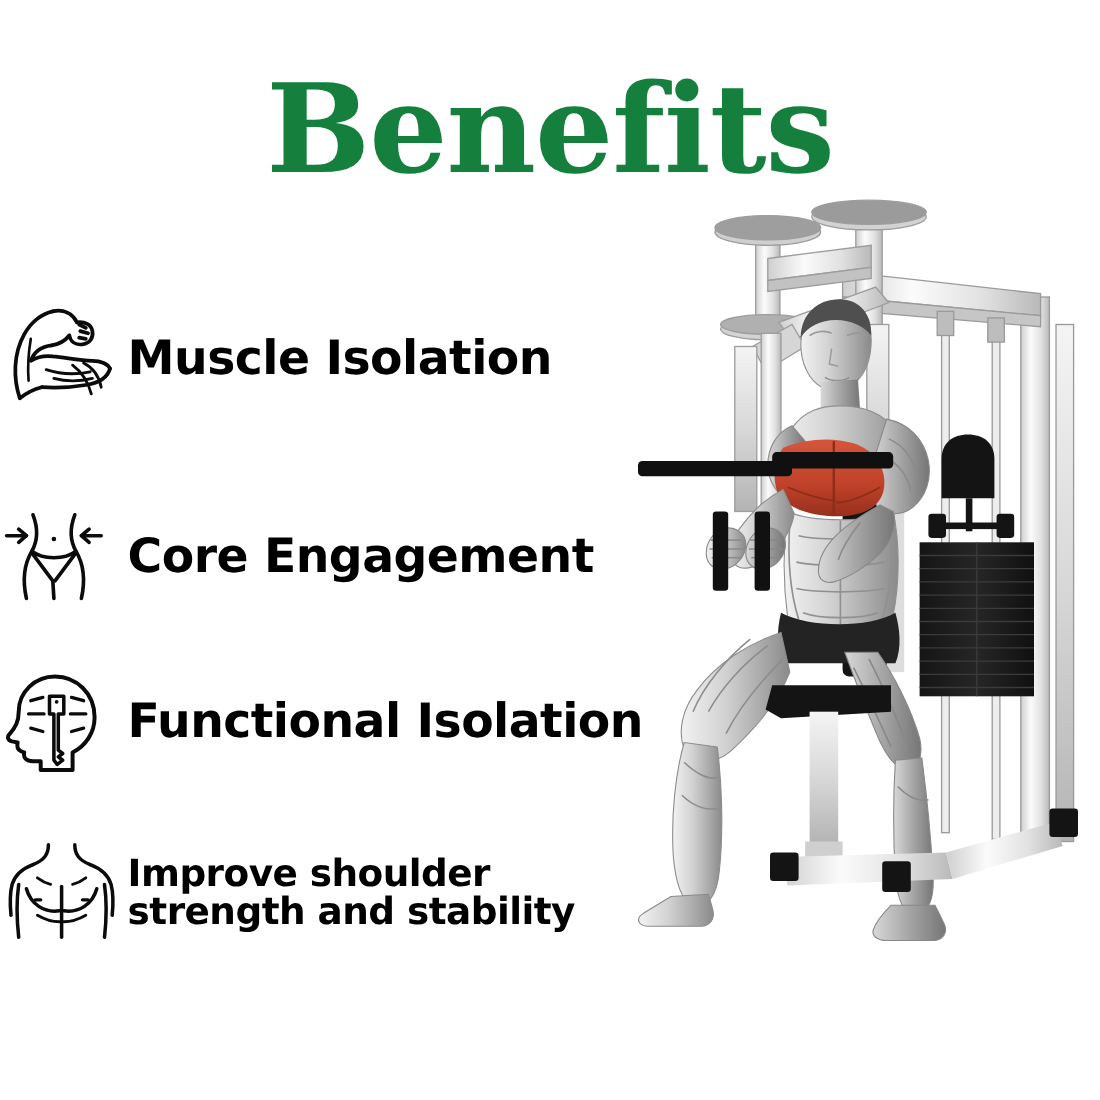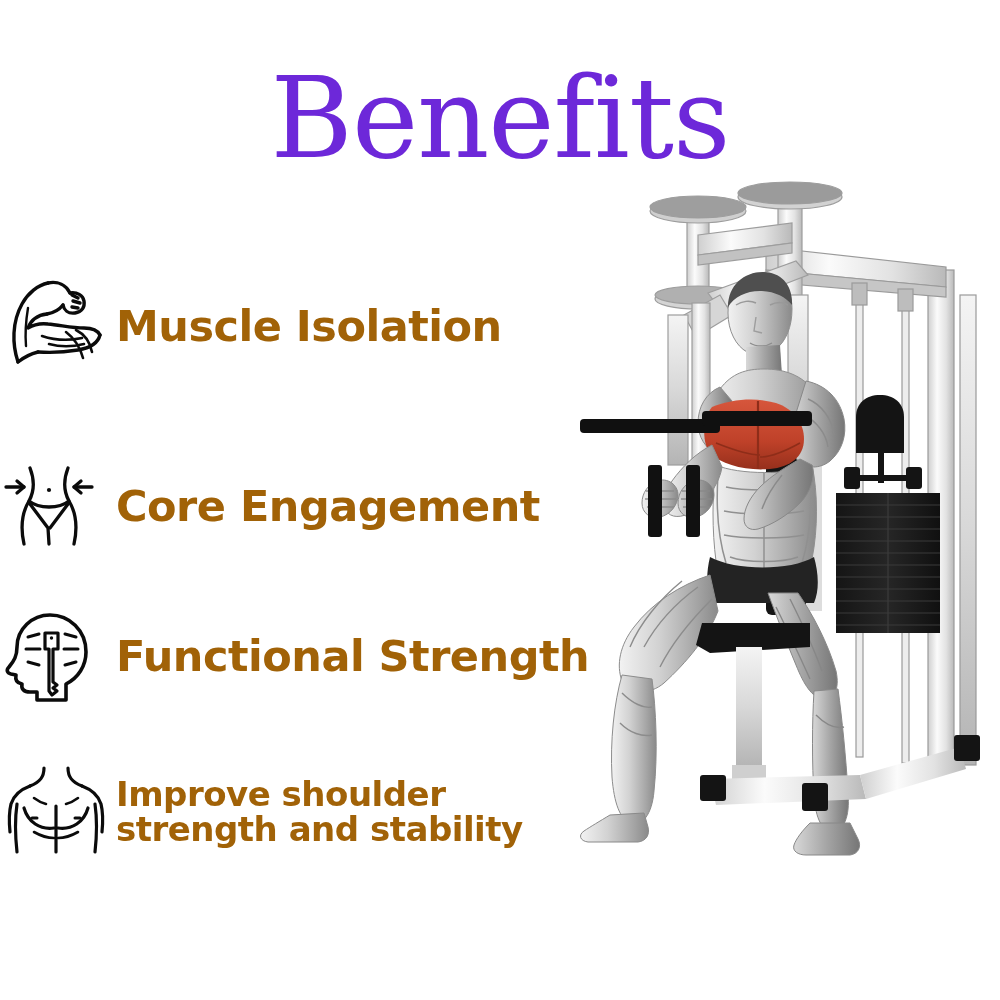--- a/index.html
+++ b/index.html
@@ -18,24 +18,24 @@
     background:#ffffff;
   }
 
   
   #title {
     position:absolute;
     left:0; top:62px;
     width:1000px;
     text-align:center;
     font-family:"DejaVu Serif", "Liberation Serif", serif;
-    font-weight:400;
+    font-weight:700;
     font-size:112px;
     line-height:1.0;
-    color:#6d28d9;
+    color:#15803d;
     letter-spacing:-1px;
   }
 
   
   #benefit-list {
     position:absolute;
     left:0px; top:262px;
     width:700px;
   }
 
@@ -55,21 +55,21 @@
     flex:0 0 104px;
     display:block;
   }
   .benefit-icon svg { display:block; width:104px; height:104px; }
 
   .benefit-label {
     font-family:"DejaVu Sans", "Liberation Sans", sans-serif;
     font-weight:700;
     font-size:43px;
     line-height:1.04;
-    color:#a16207;
+    color:#000000;
     letter-spacing:-0.5px;
     white-space:pre-line;
   }
   .benefit-row.r3 .benefit-label { font-size:34px; line-height:1.02; }
 
   
   #machine-figure {
     position:absolute;
     left:560px; top:175px;
     width:450px; height:690px;
@@ -157,21 +157,21 @@
 
             <path d="M24 33 L35 30" stroke-width="3"></path>
             <path d="M22 45 L36 45" stroke-width="3"></path>
             <path d="M24 58 L35 61" stroke-width="3"></path>
             <path d="M72 33 L61 30" stroke-width="3"></path>
             <path d="M74 45 L60 45" stroke-width="3"></path>
             <path d="M72 58 L61 61" stroke-width="3"></path>
           </g>
         </svg>
       </span>
-      <span class="benefit-label">Functional Strength</span>
+      <span class="benefit-label">Functional Isolation</span>
     </div>
 
     <div class="benefit-row r3">
       <span class="benefit-icon">
         <svg viewBox="0 0 104 104" xmlns="http://www.w3.org/2000/svg">
           <g fill="none" stroke="#0b0b0b" stroke-width="3.2" stroke-linecap="round" stroke-linejoin="round">
 
             <path d="M40 8 C40 17 36 22 26 26"></path>
 
             <path d="M64 8 C64 17 68 22 78 26"></path>

